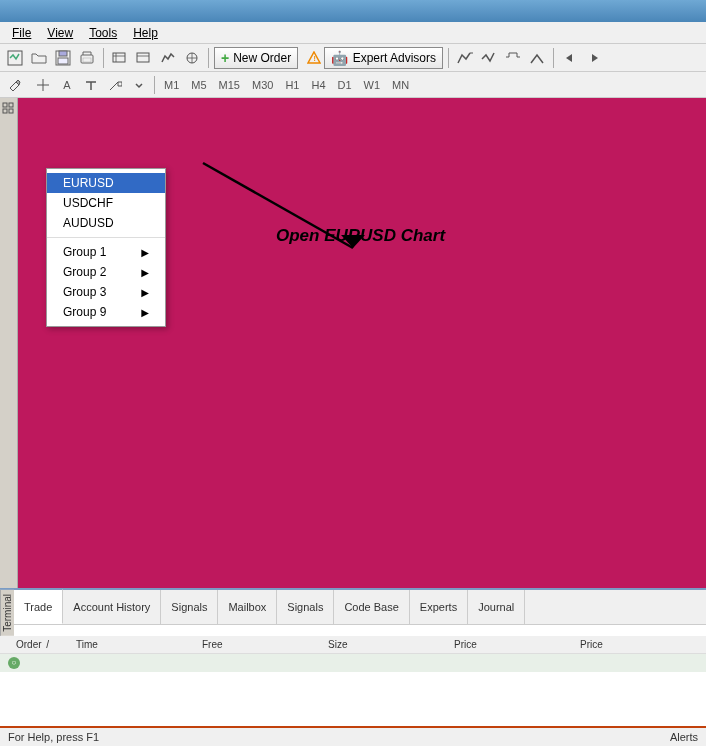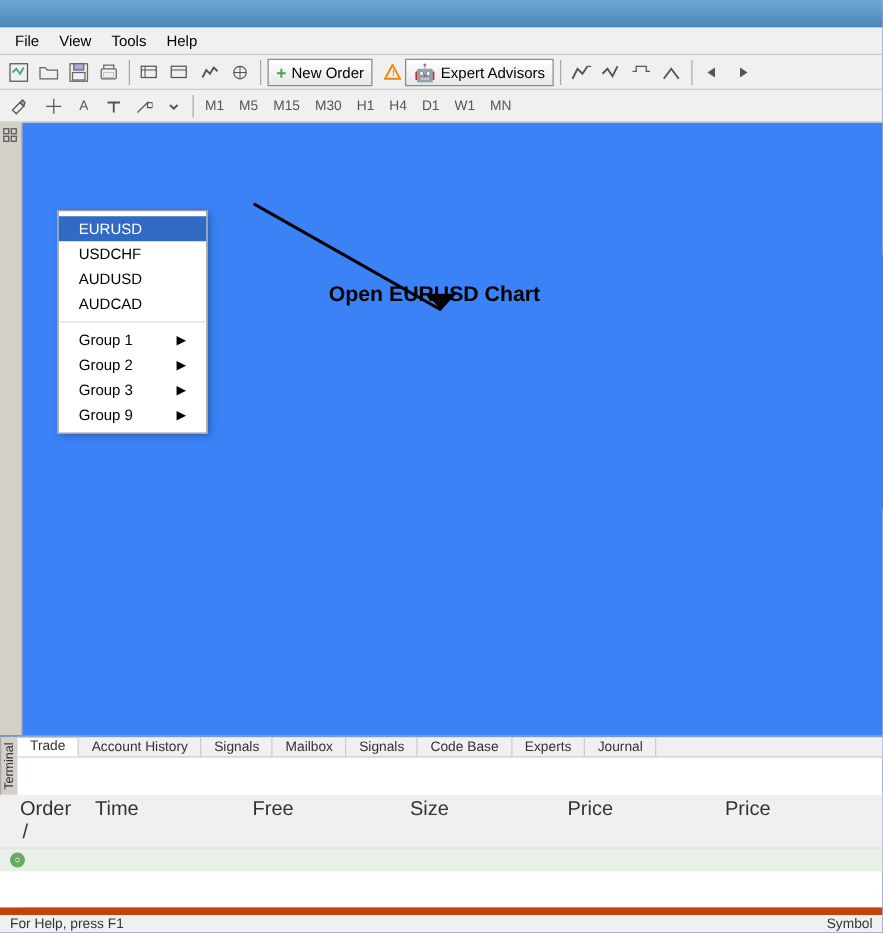--- a/index.html
+++ b/index.html
@@ -34,20 +34,21 @@
       display: flex;
       align-items: center;
       padding: 0 4px;
       border-bottom: 1px solid #ccc;
     }
     .menu-item {
       padding: 2px 8px;
       cursor: pointer;
       font-size: 12px;
       color: #000;
+      text-decoration: underline;
     }
 
     
     #toolbar {
       background: #f0f0f0;
       height: 28px;
       display: flex;
       align-items: center;
       padding: 0 4px;
       border-bottom: 1px solid #ccc;
@@ -122,33 +123,34 @@
       background: #d4d0c8;
       border-right: 1px solid #aaa;
       display: flex;
       flex-direction: column;
       align-items: center;
       padding-top: 4px;
       gap: 2px;
     }
     #chart-area {
       flex: 1;
-      background: #3b82f6;
+      background: #be185d;
       position: relative;
     }
 
     
     .annotation-text {
       position: absolute;
       top: 128px;
-      left: 245px;
+      left: 258px;
       font-size: 17px;
       font-weight: bold;
       color: #000;
       pointer-events: none;
+      font-style: italic;
     }
     .annotation-arrow {
       position: absolute;
       top: 55px;
       left: 75px;
       pointer-events: none;
     }
 
     
     #dropdown-menu {
@@ -194,21 +196,21 @@
       background: white;
       border-top: 2px solid #7a9bc4;
       display: flex;
       flex-direction: column;
     }
     #terminal-tab-bar {
       display: flex;
       align-items: stretch;
       background: #f0f0f0;
       border-bottom: 1px solid #ccc;
-      height: 16px;
+      height: 35px;
     }
     .terminal-side-label {
       writing-mode: vertical-lr;
       transform: rotate(180deg);
       background: #d4d0c8;
       border-right: 1px solid #aaa;
       font-size: 10px;
       padding: 4px 2px;
       color: #333;
       display: flex;
@@ -272,21 +274,21 @@
     }
 
     
     #status-bar {
       position: absolute;
       bottom: 0;
       left: 0;
       right: 0;
       height: 20px;
       background: #f0f0f0;
-      border-top: 6px solid #c2410c;
+      border-top: 2px solid #c2410c;
       display: flex;
       align-items: center;
       padding: 0 8px;
       font-size: 11px;
       color: #333;
       z-index: 10;
       margin-top: 44px;
     }
     #status-bar-right {
       margin-left: auto;
@@ -484,21 +486,20 @@
           </svg>
       </div>
     </div>
 
     <div id="chart-area">
 
       <div id="dropdown-menu">
         <div class="dropdown-item active">EURUSD</div>
         <div class="dropdown-item">USDCHF</div>
         <div class="dropdown-item">AUDUSD</div>
-        <div class="dropdown-item">AUDCAD</div>
         <div class="dropdown-separator"></div>
         <div class="dropdown-item">
           <span>Group 1</span>
           <span class="submenu-arrow">▶</span>
         </div>
         <div class="dropdown-item">
           <span>Group 2</span>
           <span class="submenu-arrow">▶</span>
         </div>
         <div class="dropdown-item">
@@ -534,36 +535,36 @@
         <div class="terminal-tab">Account History</div>
         <div class="terminal-tab">Signals</div>
         <div class="terminal-tab">Mailbox</div>
         <div class="terminal-tab">Signals</div>
         <div class="terminal-tab">Code Base</div>
         <div class="terminal-tab">Experts</div>
         <div class="terminal-tab">Journal</div>
       </div>
     </div>
 
-    <div id="table-header" style="display:flex;background:#f0f0f0;border-bottom:1px solid #ddd;padding:2px 8px;font-size:16px;color:#333;">
+    <div id="table-header" style="display:flex;background:#f0f0f0;border-bottom:1px solid #ddd;padding:2px 8px;font-size:10px;color:#333;">
       <div class="table-col">
         <span>Order</span>
         <span style="margin:0 2px;">/</span>
       </div>
       <div class="table-col">Time</div>
       <div class="table-col">Free</div>
       <div class="table-col">Size</div>
       <div class="table-col">Price</div>
       <div class="table-col">Price</div>
     </div>
 
     <div id="balance-row">
       <div class="balance-icon">○</div>
     </div>
 
   </div>
 
   <div id="status-bar">
     <span>For Help, press F1</span>
-    <span id="status-bar-right">Symbol</span>
+    <span id="status-bar-right">Alerts</span>
   </div>
 
 </div>
 
 </body></html>

